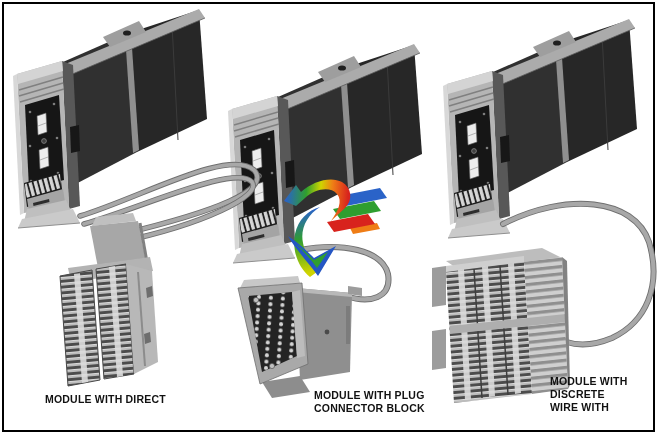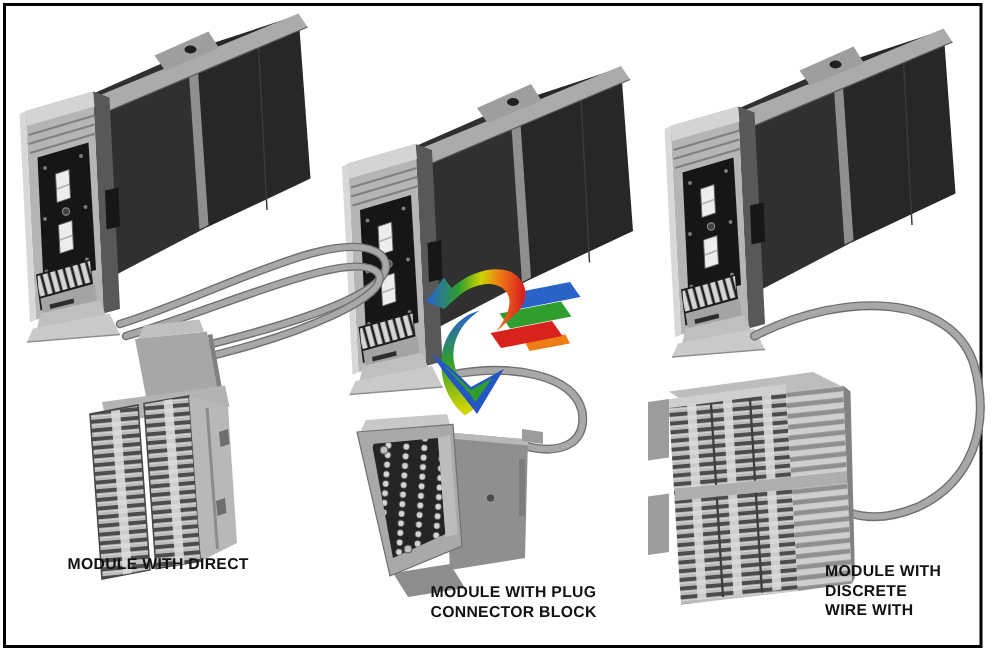--- a/index.html
+++ b/index.html
@@ -174,24 +174,24 @@
     <polygon points="327,222 368,214 375,224 334,232" fill="#d8231d"></polygon>
     <path d="M284,201 L296,185 L301,192 C313,181 331,176 342,182 C352,188 353,200 345,208
              L331,221 C338,211 343,201 337,194 C330,186 315,189 305,198 L296,206 Z" fill="url(#gTop)"></path>
     <path d="M320,207 C307,215 300,229 303,243 C305,254 312,263 321,269 L310,277
              C298,267 292,251 295,234 C298,220 308,210 320,207 Z" fill="url(#gTail)"></path>
     <path d="M288,236 C300,244 308,252 314,258 L336,246 L318,276 C308,262 296,250 288,236 Z" fill="#2456c4"></path>
     <path d="M296,244 C304,250 310,256 314,260 L328,252 L317,268 C310,258 302,250 296,244 Z" fill="#2f9e2f"></path>
   </g>
 </svg>
 
-<div class="caption" style="left:45px;top:370px">
+<div class="caption" style="left:45px;top:393px">
   <div>MODULE WITH DIRECT</div>
 </div>
-<div class="caption" style="left:287px;top:389px">
+<div class="caption" style="left:314px;top:389px">
   <div>MODULE WITH PLUG</div>
   <div>CONNECTOR BLOCK</div>
 </div>
 <div class="caption" style="left:550px;top:375px">
   <div>MODULE WITH</div>
   <div>DISCRETE</div>
   <div>WIRE WITH</div>
 </div>
 
 </body></html>

